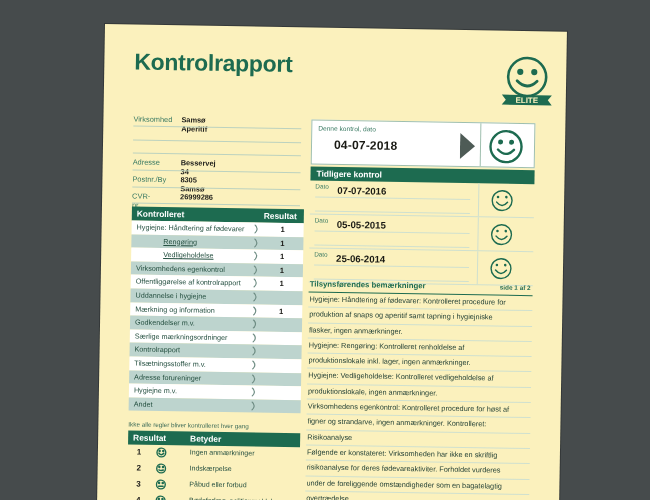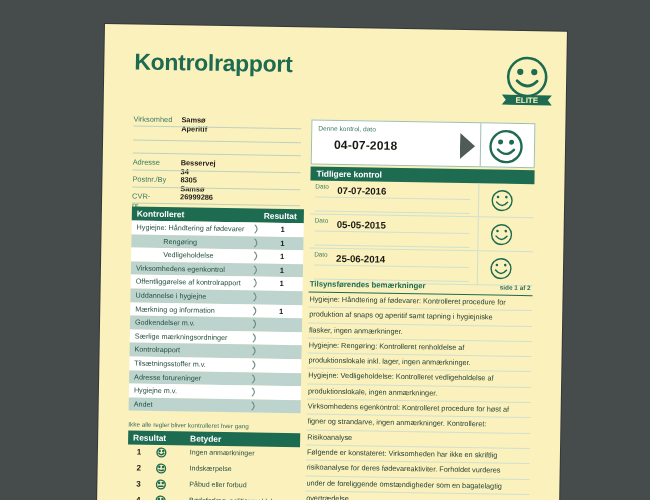--- a/index.html
+++ b/index.html
@@ -42,21 +42,21 @@
   .kt-head{
     background:#1d6b50;color:#fff;font-weight:bold;font-size:8.4px;
     height:14px;line-height:14px;position:relative;
   }
   .kt-head .h1{position:absolute;left:5px;}
   .kt-head .h2{position:absolute;right:7px;}
   .krow{position:relative;height:13.6px;line-height:13.6px;font-size:7.2px;color:#234e3f;}
   .krow.odd{background:#fff;}
   .krow.even{background:#bdd4ce;}
   .krow .kl{position:absolute;left:5px;white-space:nowrap;}
-  .krow .kl.ind{left:32px;}
+  .krow .kl.ind{left:32px;text-decoration:underline;}
   .krow .arrow{position:absolute;left:122px;top:2px;width:8px;height:9px;}
   .krow .kv{position:absolute;left:140px;width:22px;text-align:center;font-weight:bold;color:#20201c;font-size:7.6px;}
   #knote{position:absolute;left:30px;top:396px;font-size:6.3px;color:#3c6b58;}
 
   
   #ltab{position:absolute;left:30px;top:406px;width:172px;}
   .lt-head{background:#1d6b50;color:#fff;font-weight:bold;font-size:8.4px;height:14px;line-height:14px;position:relative;}
   .lt-head .a{position:absolute;left:5px;}
   .lt-head .b{position:absolute;left:62px;text-align:right;}
   .lrow{position:relative;min-height:16px;font-size:7px;color:#234e3f;}

